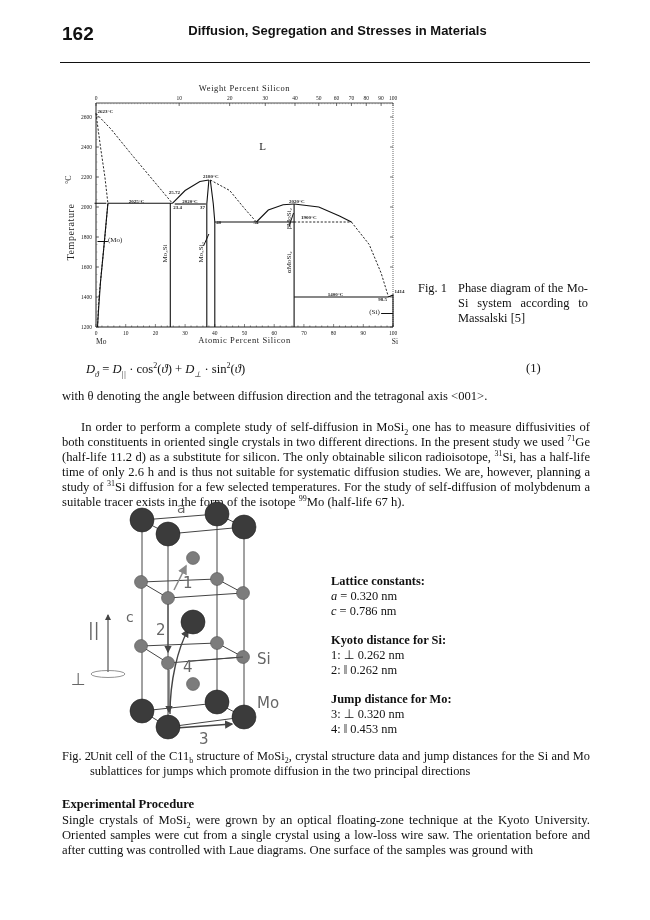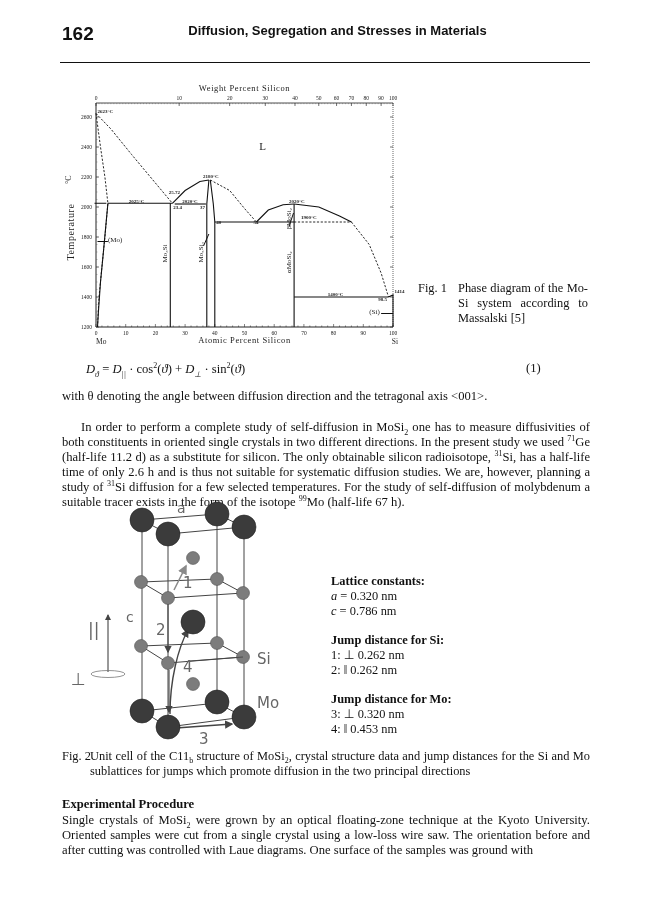--- a/index.html
+++ b/index.html
@@ -432,21 +432,21 @@
   <text x="197" y="164" font-size="15">Si</text>
   <text x="197" y="208" font-size="15">Mo</text>
   <line x1="130" y1="161" x2="183" y2="157" stroke="#444" stroke-width="0.9"></line>
 </svg>
 
 <div class="abs latt">
   <div class="h">Lattice constants:</div>
   <div><i>a</i><span> = 0.320 nm</span></div>
   <div><i>c</i><span> = 0.786 nm</span></div>
   <div class="gap"></div>
-  <div class="h">Jump distance for Si:</div>
+  <div class="h">Kyoto distance for Si:</div>
   <div>1: ⊥ 0.262 nm</div>
   <div>2: ‖ 0.262 nm</div>
   <div class="gap"></div>
   <div class="h">Jump distance for Mo:</div>
   <div>3: ⊥ 0.320 nm</div>
   <div>4: ‖ 0.453 nm</div>
 </div>
 
 <div class="abs fig2-caption">
   <span class="lbl">Fig. 2</span>

